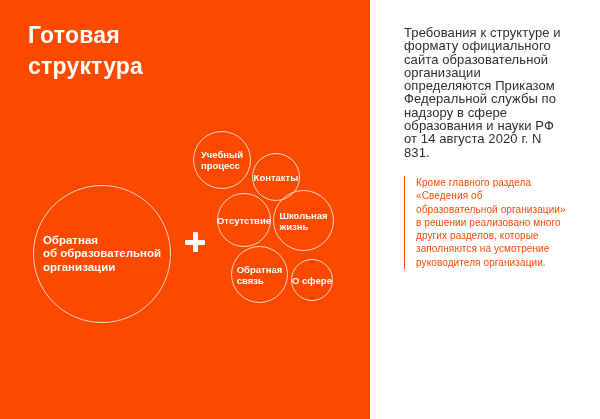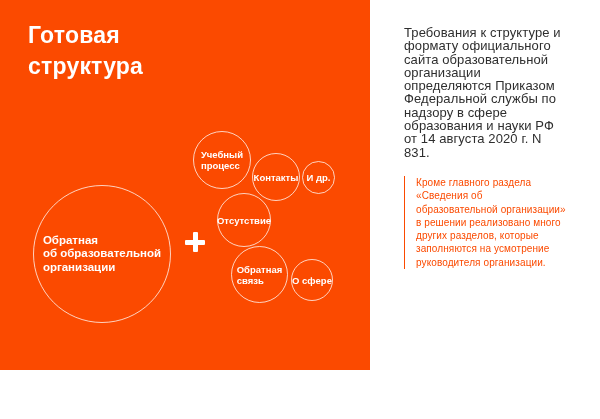--- a/index.html
+++ b/index.html
@@ -12,21 +12,21 @@
     position: relative;
     width: 600px;
     height: 419px;
     display: flex;
     overflow: hidden;
   }
   
   .left-panel {
     position: relative;
     width: 370px;
-    height: 370px;
+    height: 419px;
     background: #FB4A00;
     flex: 0 0 370px;
   }
   .title {
     position: absolute;
     left: 28px;
     top: 20px;
     margin: 0;
     color: #ffffff;
     font-size: 23px;
@@ -122,25 +122,26 @@
 
     <div class="plus"></div>
 
     <div class="circle sat sat-0">
       <span class="circle-label">Учебный
 процесс</span>
     </div>
     <div class="circle sat sat-1">
       <span class="circle-label">Контакты</span>
     </div>
-    <div class="circle sat sat-2">
-      <span class="circle-label">И др.</span>
-    </div>
     <div class="circle sat sat-3">
       <span class="circle-label">Отсутствие</span>
+    </div>
+    <div class="circle sat sat-4">
+      <span class="circle-label">Школьная
+жизнь</span>
     </div>
     <div class="circle sat sat-5">
       <span class="circle-label">Обратная
 связь</span>
     </div>
     <div class="circle sat sat-6">
       <span class="circle-label">О сфере</span>
     </div>
   </div>
 

